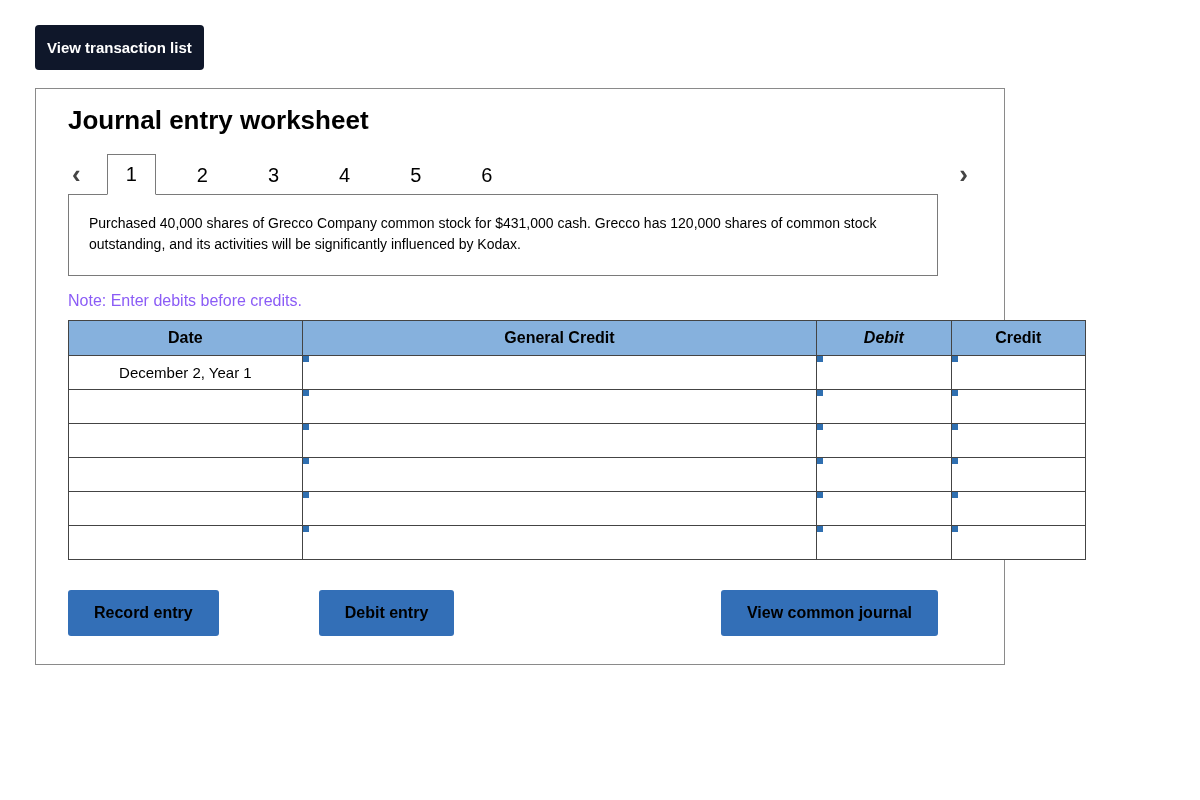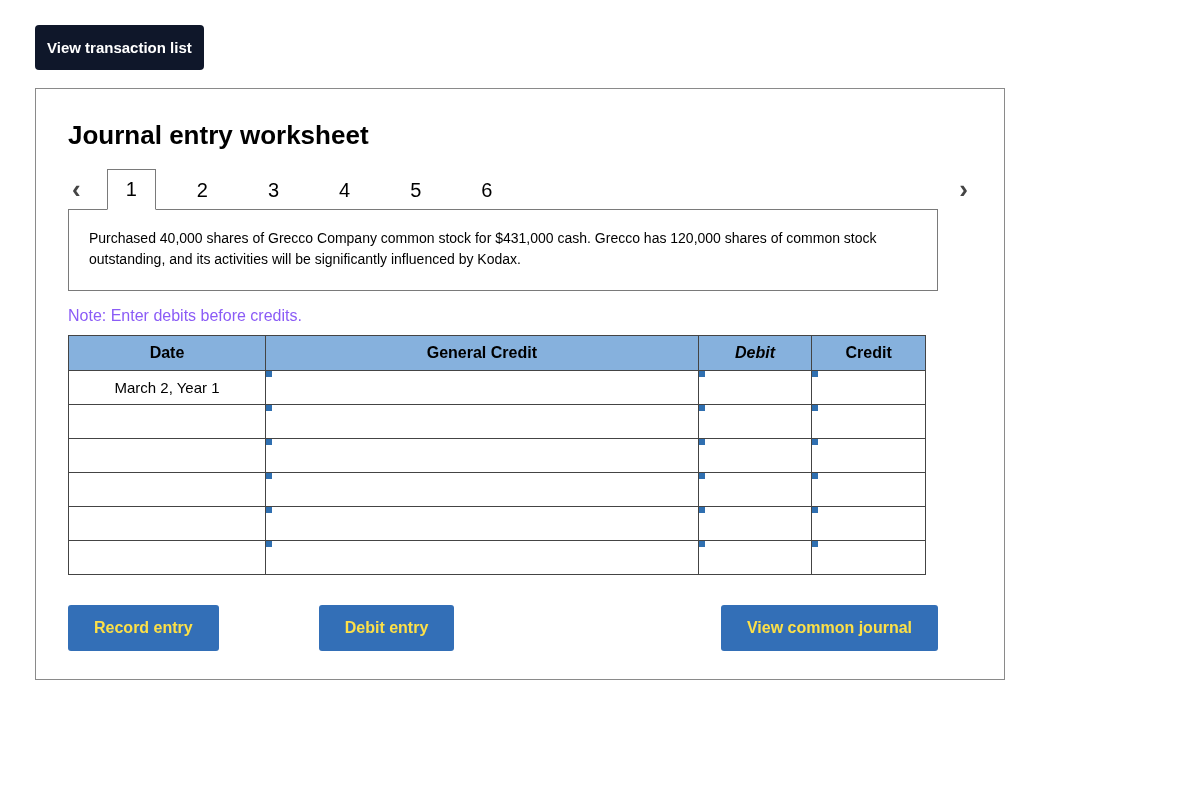--- a/index.html
+++ b/index.html
@@ -17,21 +17,21 @@
     font-weight: bold;
     font-size: 15px;
     padding: 14px 12px;
     border-radius: 4px;
     border: none;
     cursor: pointer;
     margin-bottom: 18px;
   }
   .panel {
     border: 1px solid #8a8a8a;
-    padding: 29px 32px 28px 32px;
+    padding: 14px 32px 28px 32px;
     width: 970px;
   }
   .title {
     font-family: Verdana, Geneva, sans-serif;
     font-weight: bold;
     font-size: 26px;
     margin: 2px 0 18px 0;
   }
   .tabs-row {
     display: flex;
@@ -76,21 +76,21 @@
     width: 870px;
   }
   .note-red {
     color: #8b5cf6;
     font-family: Verdana, Geneva, sans-serif;
     font-size: 16px;
     margin: 16px 0 10px 0;
   }
   table.journal {
     border-collapse: collapse;
-    width: 858px;
+    width: 1018px;
     border-radius: 19px;
   }
   table.journal th {
     background: #86b1dd;
     border: 1px solid #444;
     padding: 8px 0;
     font-size: 16px;
     font-weight: bold;
     text-align: center;
   }
@@ -115,21 +115,21 @@
     border-color: #2f6fb0 transparent transparent #2f6fb0;
   }
   .actions-row {
     display: flex;
     width: 870px;
     margin-top: 30px;
     gap: 0;
   }
   .act-btn {
     background: #336fb7;
-    color: #fde047;
+    color: #000000;
     font-weight: bold;
     font-size: 16px;
     padding: 14px 26px;
     border: none;
     border-radius: 3px;
     cursor: pointer;
   }
   .spacer { flex: 0 0 auto; }
 </style>
 </head>
@@ -164,21 +164,21 @@
     <thead>
       <tr>
         <th class="col-date">Date</th>
         <th class="col-gj">General Credit</th>
         <th class="col-debit">Debit</th>
         <th class="col-credit">Credit</th>
       </tr>
     </thead>
     <tbody>
       <tr>
-        <td>March 2, Year 1</td>
+        <td>December 2, Year 1</td>
         <td class="tri"></td>
         <td class="tri"></td>
         <td class="tri"></td>
       </tr>
       <tr>
         <td></td>
         <td class="tri"></td>
         <td class="tri"></td>
         <td class="tri"></td>
       </tr>

